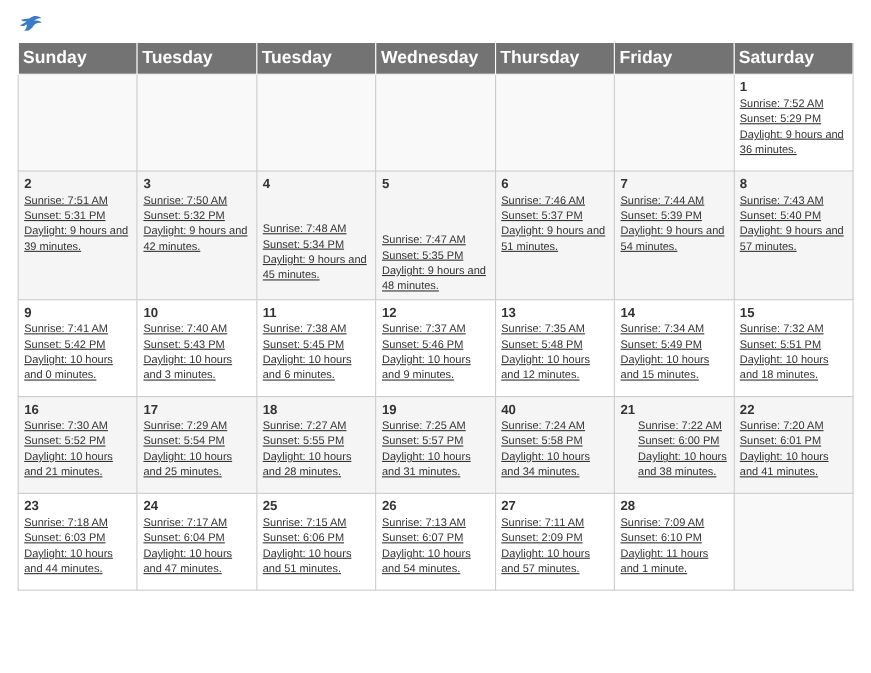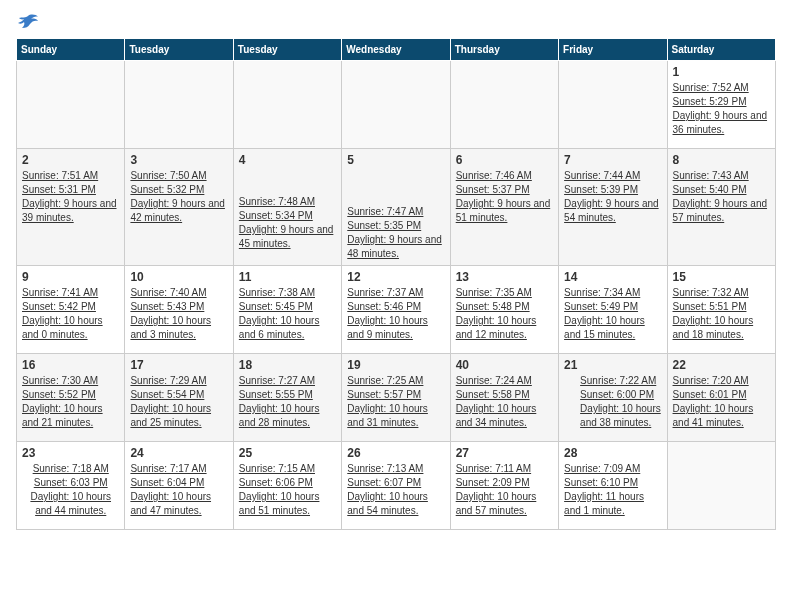--- a/index.html
+++ b/index.html
@@ -40,23 +40,23 @@
     .calendar-subtitle {
       font-size: 15px;
       color: #555;
     }
     table {
       width: 100%;
       border-collapse: collapse;
       table-layout: fixed;
     }
     thead tr th {
-      background: #0c4a6e;
+      background: #737373;
       color: #fff;
-      font-size: 10px;
+      font-size: 16px;
       font-weight: bold;
       padding: 5px 4px;
       text-align: left;
       border: 1px solid #fff;
     }
     tbody tr td {
       border: 1px solid #ccc;
       vertical-align: top;
       padding: 4px 5px;
       height: 88px;
@@ -256,21 +256,21 @@
         <td>
           <div class="day-number">22</div>
           <div class="day-info" style="white-space: pre-line;">Sunrise: 7:20 AM
 Sunset: 6:01 PM
 Daylight: 10 hours and 41 minutes.</div>
         </td>
       </tr>
       <tr>
         <td>
           <div class="day-number">23</div>
-          <div class="day-info" style="white-space: pre-line; text-align: center;">Sunrise: 7:18 AM
+          <div class="day-info" style="white-space: pre-line;">Sunrise: 7:18 AM
 Sunset: 6:03 PM
 Daylight: 10 hours and 44 minutes.</div>
         </td>
         <td>
           <div class="day-number">24</div>
           <div class="day-info" style="white-space: pre-line;">Sunrise: 7:17 AM
 Sunset: 6:04 PM
 Daylight: 10 hours and 47 minutes.</div>
         </td>
         <td>

